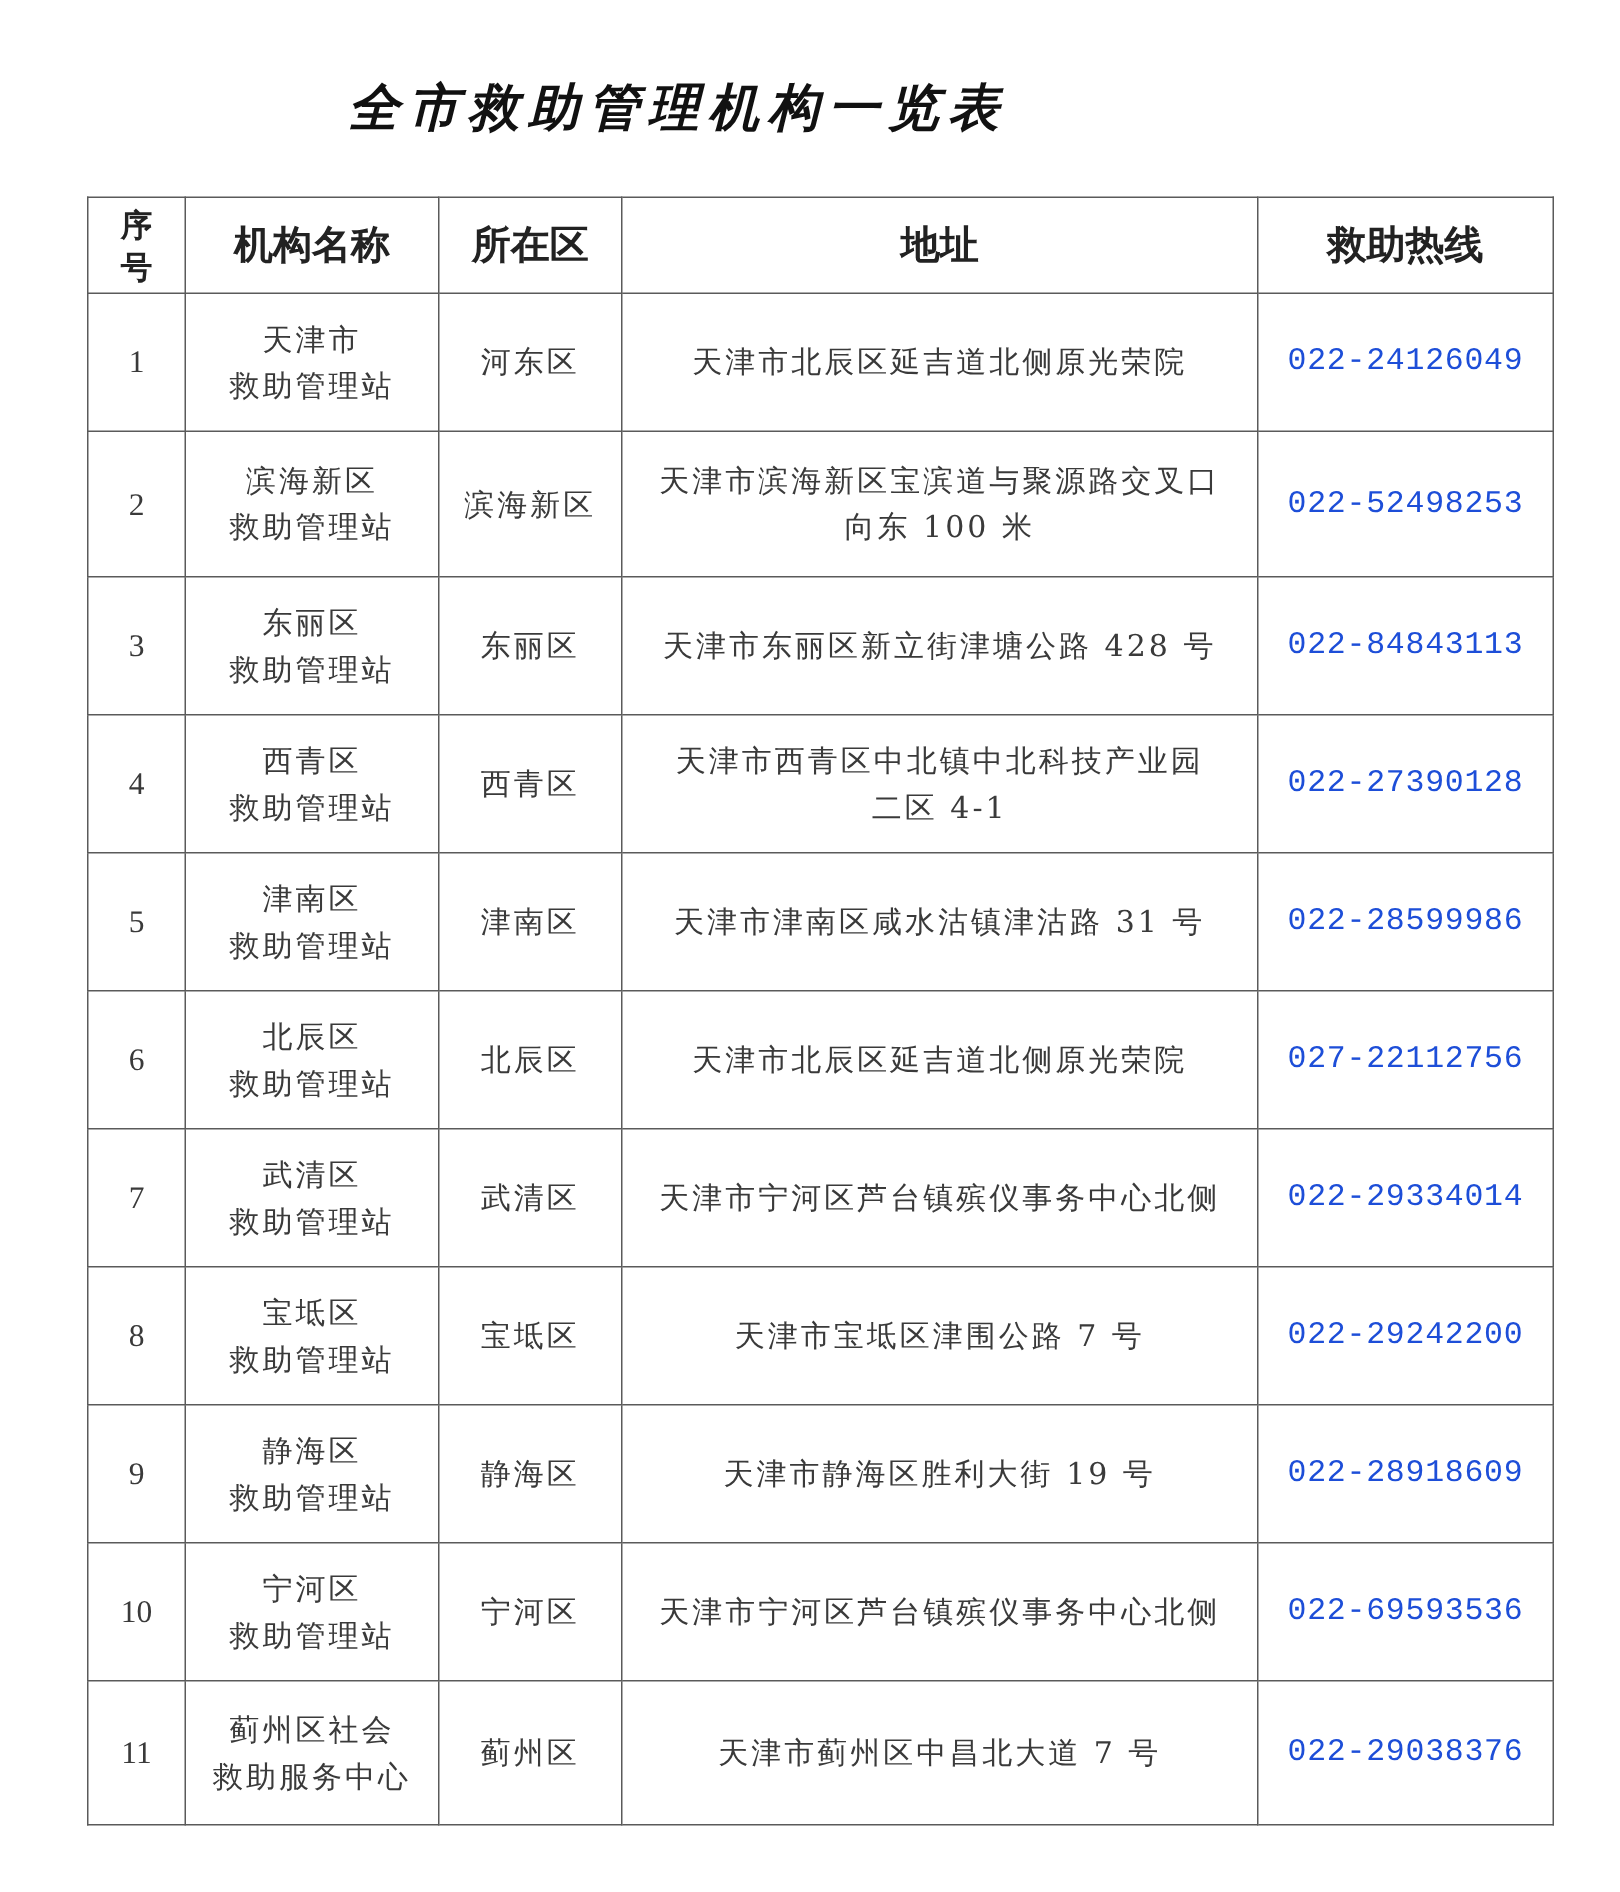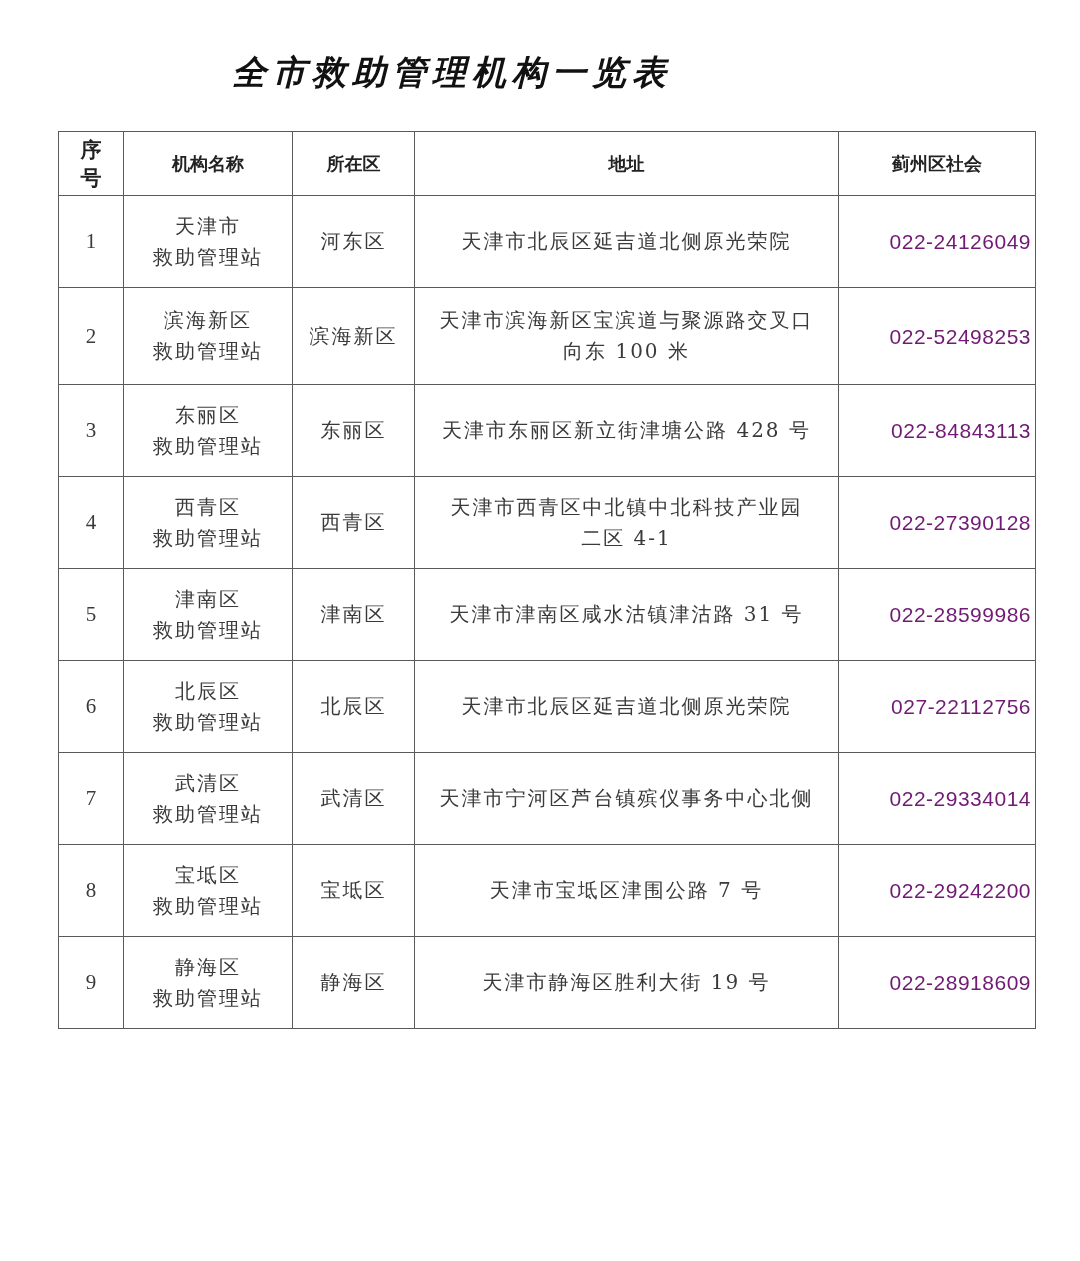--- a/index.html
+++ b/index.html
@@ -40,46 +40,45 @@
     table.grid th, table.grid td {
       border: 1.5px solid #5a5a5a;
       text-align: center;
       vertical-align: middle;
       padding: 0 4px;
       overflow: hidden;
     }
     table.grid th {
       font-family: "DejaVu Sans", "Liberation Sans", sans-serif;
       font-weight: bold;
-      font-size: 18px;
+      font-size: 26px;
       color: #222222;
       height: 63px;
       line-height: 30px;
     }
     table.grid th.seq {
       line-height: 28px;
       font-size: 21px;
     }
     table.grid td {
       font-size: 20px;
       line-height: 31px;
       color: #3a3a3a;
       letter-spacing: 2px;
     }
     table.grid td.num {
       font-family: "Liberation Serif", "DejaVu Serif", serif;
       font-size: 21px;
       letter-spacing: 0;
     }
     table.grid td.phone {
-      font-family: Liberation Sans, sans-serif;
+      font-family: Liberation Mono, monospace;
       font-size: 21px;
       letter-spacing: 0.5px;
-      color: #701a75;
-      text-align: right;
+      color: #1d4ed8;
     }
     .line { display: block; }
     .seq-char { display: block; }
   </style>
 </head>
 <body>
 
 <div class="title">全市救助管理机构一览表</div>
 
 <table class="grid">
@@ -92,21 +91,21 @@
   </colgroup>
   <thead>
     <tr>
       <th class="seq">
         <span class="seq-char">序</span>
         <span class="seq-char">号</span>
       </th>
       <th>机构名称</th>
       <th>所在区</th>
       <th>地址</th>
-      <th>蓟州区社会</th>
+      <th>救助热线</th>
     </tr>
   </thead>
   <tbody>
     <tr style="height:92px">
       <td class="num">1</td>
       <td>
           <span class="line">天津市</span>
           <span class="line">救助管理站</span>
         </td>
       <td>河东区</td>
@@ -205,15 +204,39 @@
       <td class="num">9</td>
       <td>
           <span class="line">静海区</span>
           <span class="line">救助管理站</span>
         </td>
       <td>静海区</td>
       <td>
           <span class="line">天津市静海区胜利大街 19 号</span>
         </td>
       <td class="phone">022-28918609</td>
+    </tr>
+    <tr style="height:92px">
+      <td class="num">10</td>
+      <td>
+          <span class="line">宁河区</span>
+          <span class="line">救助管理站</span>
+        </td>
+      <td>宁河区</td>
+      <td>
+          <span class="line">天津市宁河区芦台镇殡仪事务中心北侧</span>
+        </td>
+      <td class="phone">022-69593536</td>
+    </tr>
+    <tr style="height:96px">
+      <td class="num">11</td>
+      <td>
+          <span class="line">蓟州区社会</span>
+          <span class="line">救助服务中心</span>
+        </td>
+      <td>蓟州区</td>
+      <td>
+          <span class="line">天津市蓟州区中昌北大道 7 号</span>
+        </td>
+      <td class="phone">022-29038376</td>
     </tr>
   </tbody>
 </table>
 
 </body></html>

